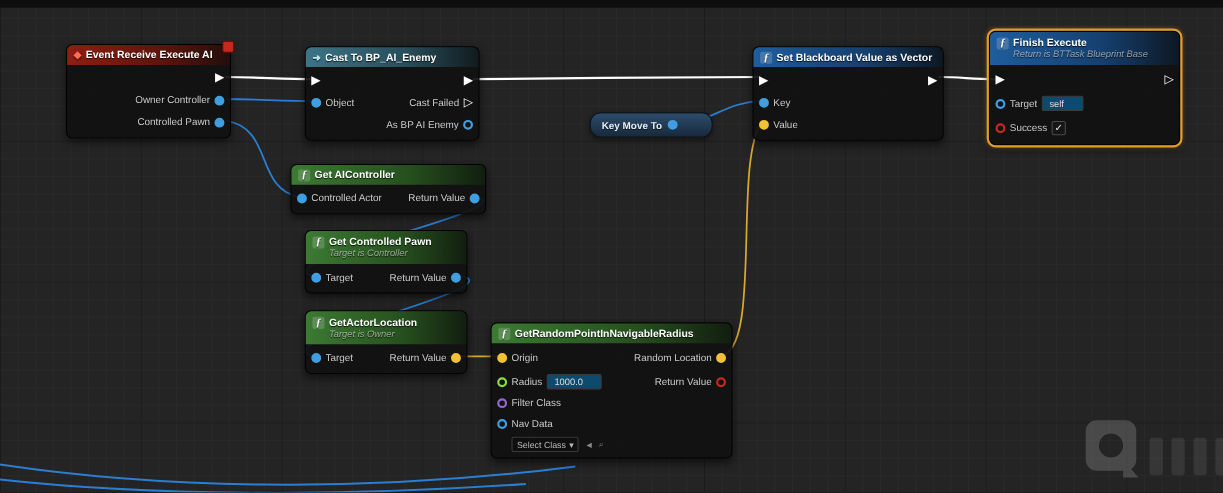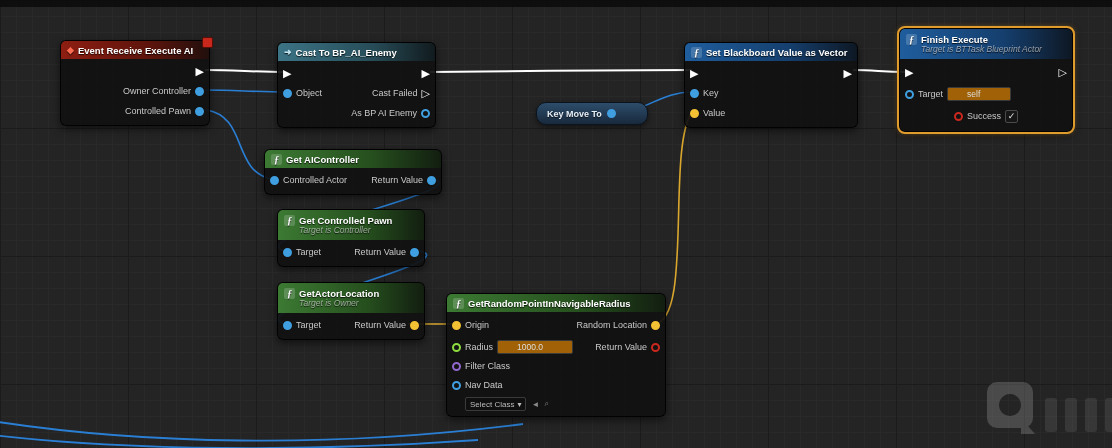--- a/index.html
+++ b/index.html
@@ -41,22 +41,22 @@
   .flag{position:absolute;top:-4px;right:-4px;width:9px;height:9px;background:#c8281c;border:1px solid #5a0e08;border-radius:2px;}
   .rows{padding:2px 0 4px;}
   .row{height:20px;display:flex;align-items:center;justify-content:space-between;padding:0 5px;font-size:9px;color:#c9c9c9;}
   .row.h22{height:22px;}
   .row.h16{height:16px;}
   .grp{display:flex;align-items:center;gap:4px;min-width:0;}
   .pin{width:9px;height:9px;border-radius:50%;box-sizing:border-box;border:2px solid var(--c);background:transparent;flex:0 0 auto;}
   .pin.filled{background:var(--c);}
   .execpin{font-size:11px;line-height:11px;color:#fff;flex:0 0 auto;}
   .lbl{white-space:nowrap;overflow:hidden;text-overflow:ellipsis;}
-  .valbox{background:#a16207;border:1px solid #3a3a3a;border-radius:2px;color:#ddd;font-size:8.5px;
-    height:12px;padding:0 19px;font-family:"Liberation Sans",sans-serif;}
+  .valbox{background:#0c4a6e;border:1px solid #3a3a3a;border-radius:2px;color:#ddd;font-size:8.5px;
+    height:12px;padding:0 6px;font-family:"Liberation Sans",sans-serif;}
   input.valbox{width:24px;}
   input.valbox.wide{width:36px;}
   .chk{width:11px;height:11px;background:#161616;border:1px solid #4a4a4a;border-radius:2px;color:#e8e8e8;
     font-size:9px;line-height:11px;text-align:center;}
   .selbox{background:#0f0f0f;border:1px solid #3a3a3a;border-radius:2px;color:#bbb;font-size:8px;height:12px;
     display:inline-flex;align-items:center;gap:3px;padding:0 4px;}
   .tinyic{color:#8a8a8a;font-size:8px;}
   .pill{
     position:absolute;z-index:2;height:21px;border-radius:10px;display:flex;align-items:center;
     background:linear-gradient(180deg,#2d4d6b,#18293c);border:1px solid #0b141e;
@@ -168,35 +168,35 @@
       </div>
     </div>
   </div>
 
   <div class="node selected" style="left:899px;top:28px;width:172px;">
     <div class="hdr hdr-blue tall">
       <div class="trow">
         <span class="fnicon">ƒ</span>
         <span class="lbl">Finish Execute</span>
       </div>
-      <div class="sub">Target is BTTask Blueprint Actor</div>
+      <div class="sub">Return is BTTask Blueprint Base</div>
     </div>
     <div class="rows">
       <div class="row h22">
         <span class="execpin">▶</span>
         <span class="execpin">▷</span>
       </div>
       <div class="row h22" style="justify-content:flex-start;">
         <div class="grp">
           <span class="pin" style="--c:#3f9fe0;"></span>
           <span class="lbl">Target</span>
           <input class="valbox" readonly="" value="self" style="">
         </div>
       </div>
-      <div class="row h22" style="justify-content:center;">
+      <div class="row h22" style="justify-content:flex-start;">
         <div class="grp">
           <span class="pin" style="--c:#c9281e;"></span>
           <span class="lbl">Success</span>
           <span class="chk">✓</span>
         </div>
       </div>
     </div>
   </div>
 
   <div class="pill" style="left:536px;top:102px;width:96px;">

